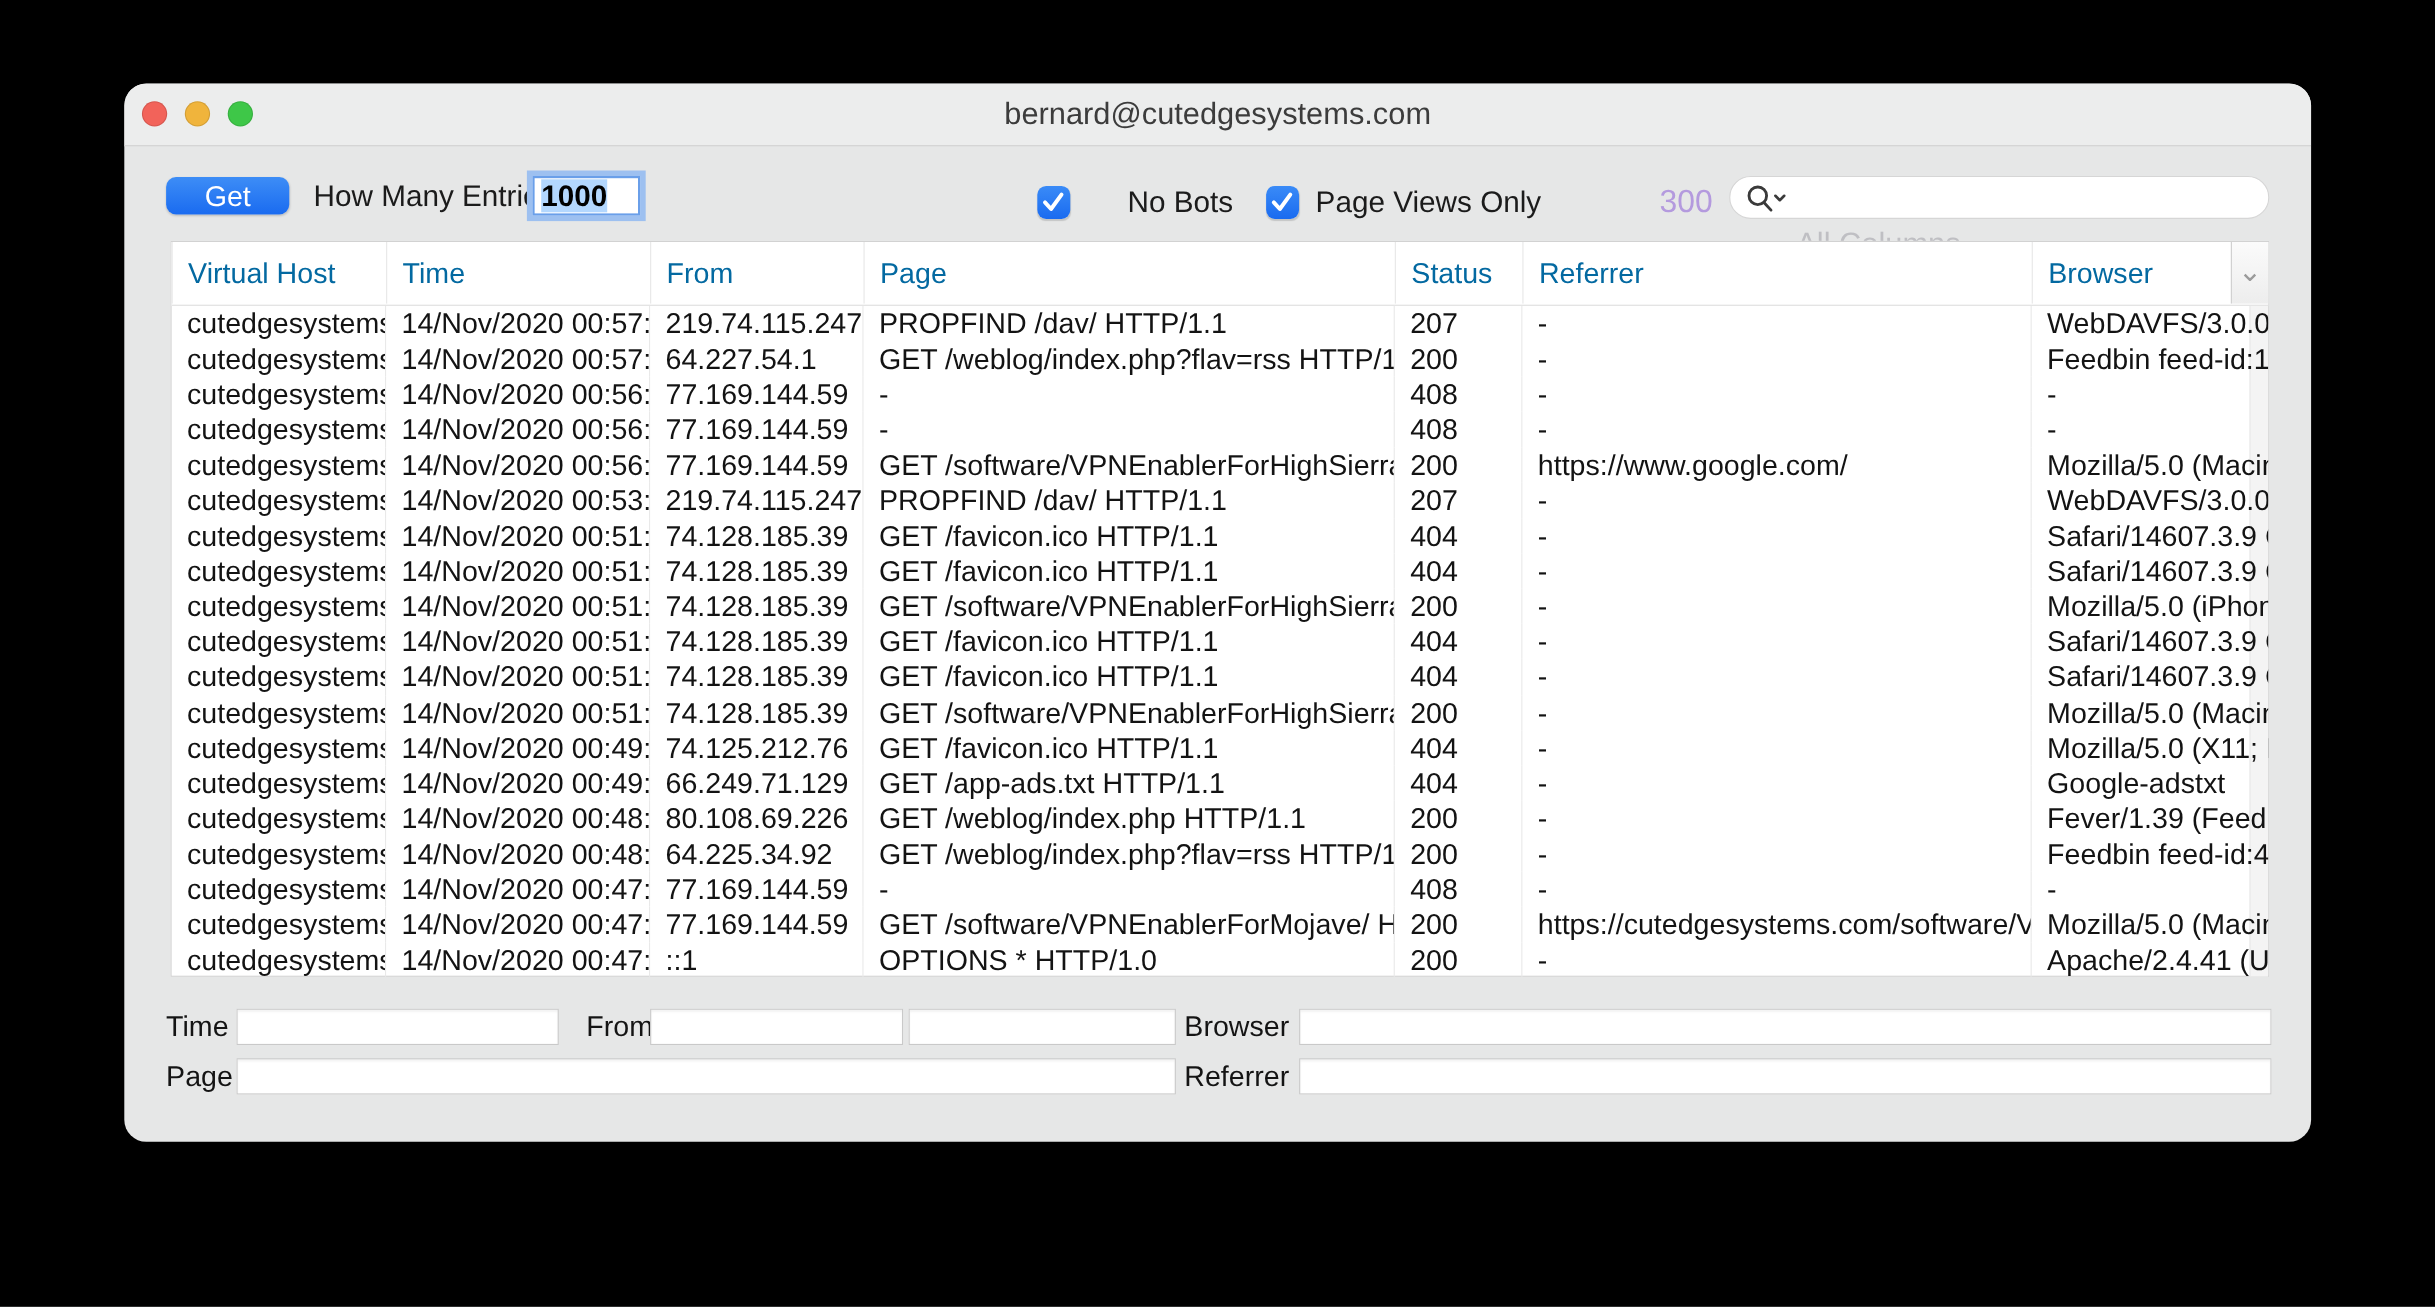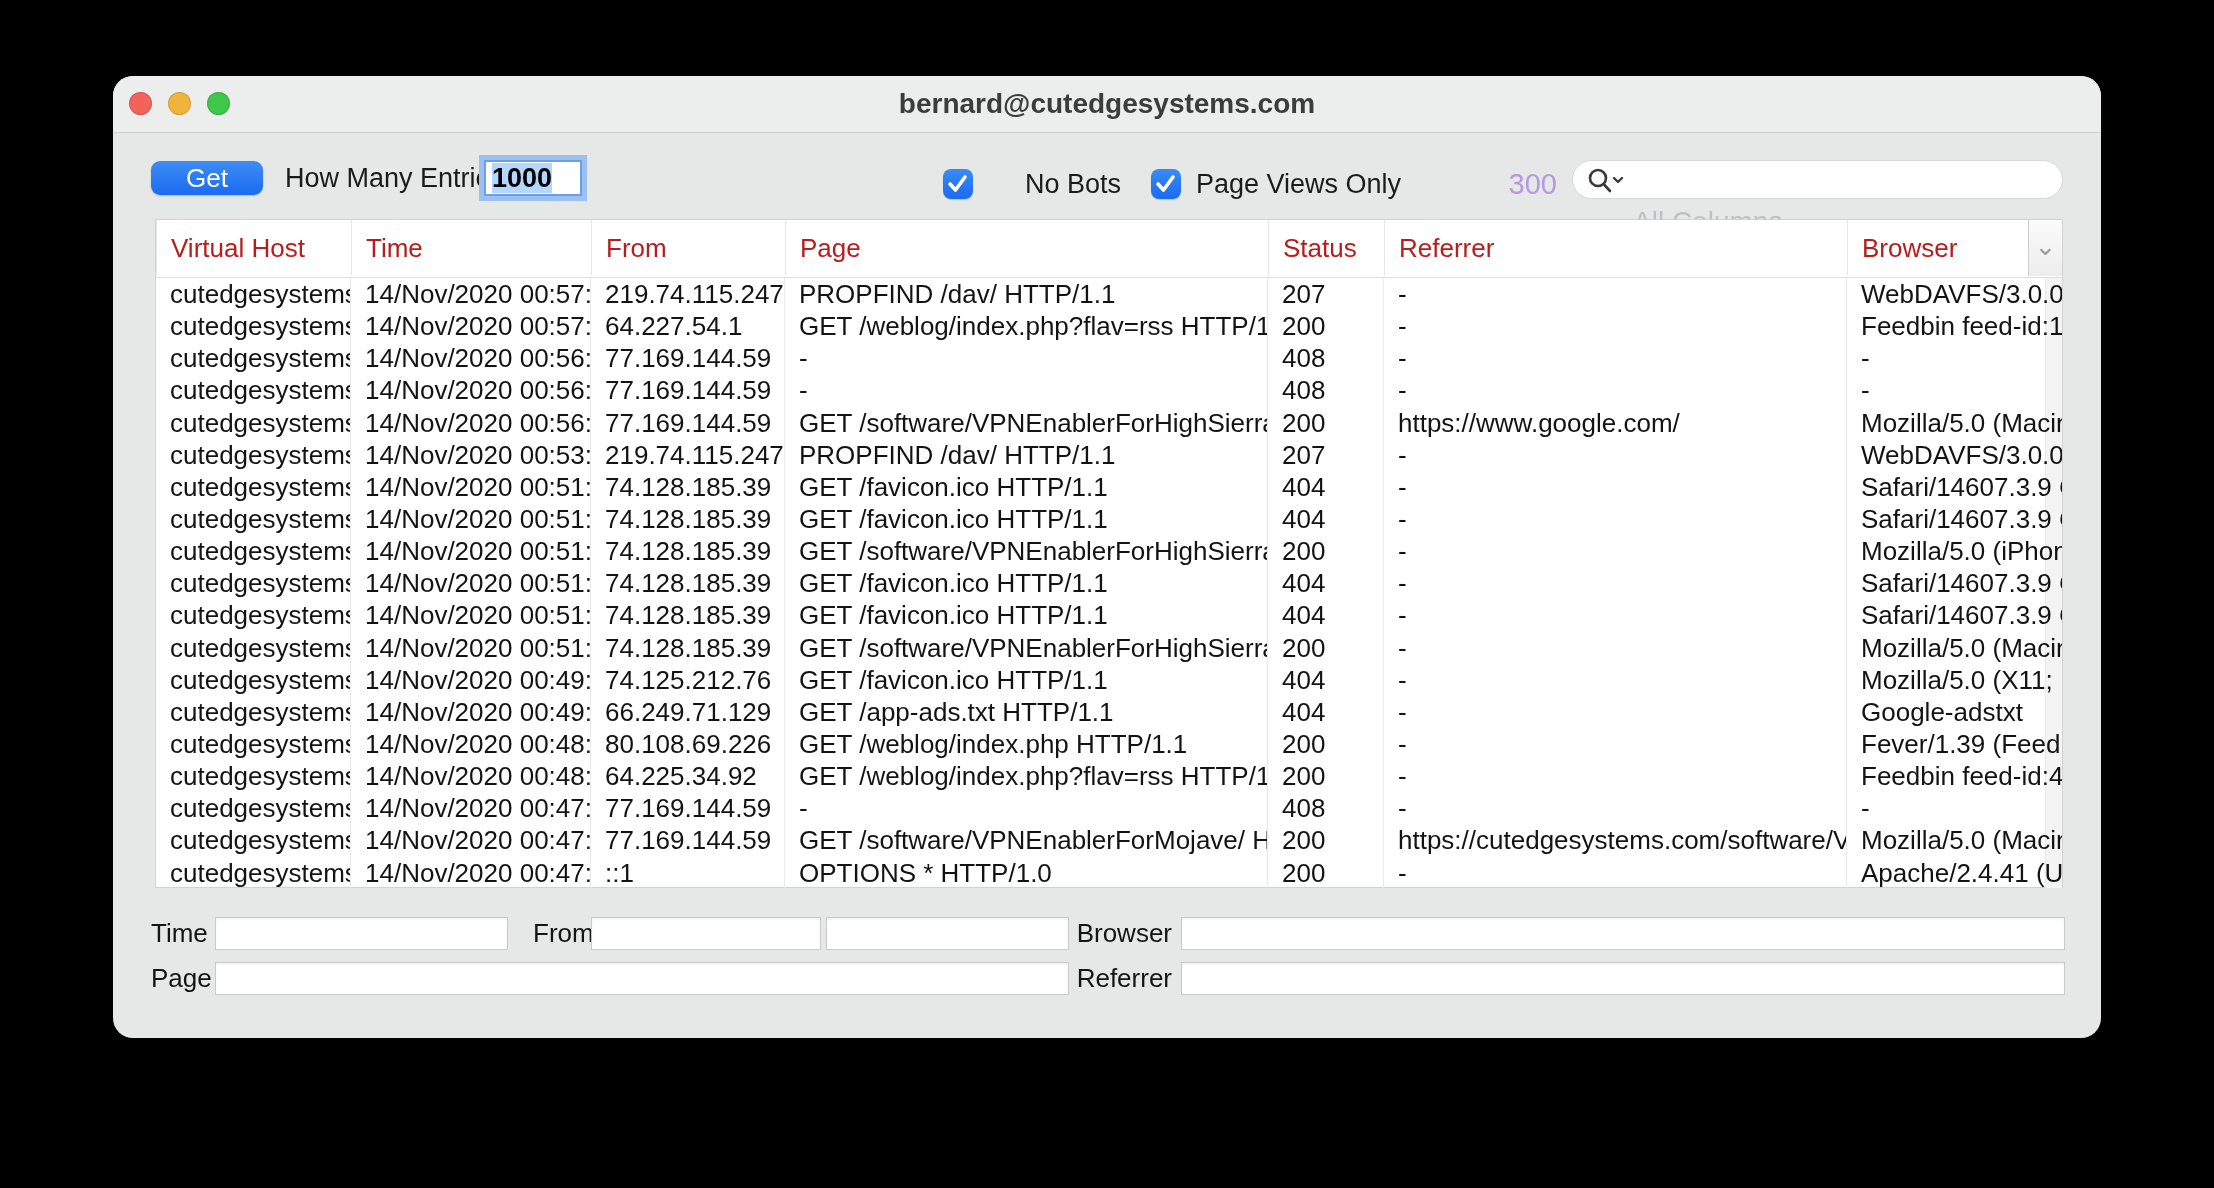--- a/index.html
+++ b/index.html
@@ -12,21 +12,21 @@
     position:absolute;left:113px;top:76px;width:1988px;height:962px;
     background:var(--win-bg,#e6e7e7);border-radius:20px;overflow:hidden;
     box-shadow:0 34px 80px rgba(0,0,0,.6);
   }
   
   .titlebar{
     position:relative;height:56px;background:var(--titlebar-bg,#eceded);
     border-bottom:1px solid #cfcfcf;
   }
   .title{
-    text-align:center;line-height:56px;font-size:28px;font-weight:700;color:#3c3c3c;
+    text-align:center;line-height:56px;font-size:28px;font-weight:400;color:#3c3c3c;
   }
   .tl{position:absolute;top:16px;width:23px;height:23px;border-radius:50%;
       box-shadow:inset 0 0 0 1px rgba(0,0,0,.12);}
   .tl.red{left:16px;background:var(--tl-red,#f2635a);}
   .tl.yellow{left:55px;background:var(--tl-yellow,#f0b43c);}
   .tl.green{left:94px;background:var(--tl-green,#3ec748);}
   
   .toolbar{position:absolute;left:0;top:57px;width:100%;height:88px;}
   .get-btn{
     position:absolute;left:38px;top:28px;width:112px;height:34px;border-radius:9px;
@@ -67,21 +67,21 @@
     margin-top:42px;
   }
   .search-input::placeholder{color:#bfbfc3;}
   
   .table{
     position:absolute;left:42px;top:143px;width:1908px;height:669px;background:#fff;
     border:1px solid #d2d2d2;box-sizing:border-box;
   }
   .thead{position:relative;height:57px;border-bottom:1px solid #dedede;background:#fff;}
   .thead .hcell{
-    position:absolute;top:0;height:56px;line-height:56px;font-size:26px;color:#b91c1c;
+    position:absolute;top:0;height:56px;line-height:56px;font-size:26px;color:#0369a1;
     padding-left:14px;box-sizing:border-box;border-left:1px solid #e7e7e7;
     white-space:nowrap;overflow:hidden;
   }
   .thead .hcell:first-child{border-left:none;}
   .corner-btn{
     position:absolute;right:0;top:0;width:34px;height:56px;
     background:linear-gradient(180deg,#fbfbfb,#ededed);
     border-left:1px solid #cdcdcd;box-sizing:border-box;text-align:center;
   }
   .corner-btn span{font-size:26px;color:#9a9a9a;line-height:52px;}

